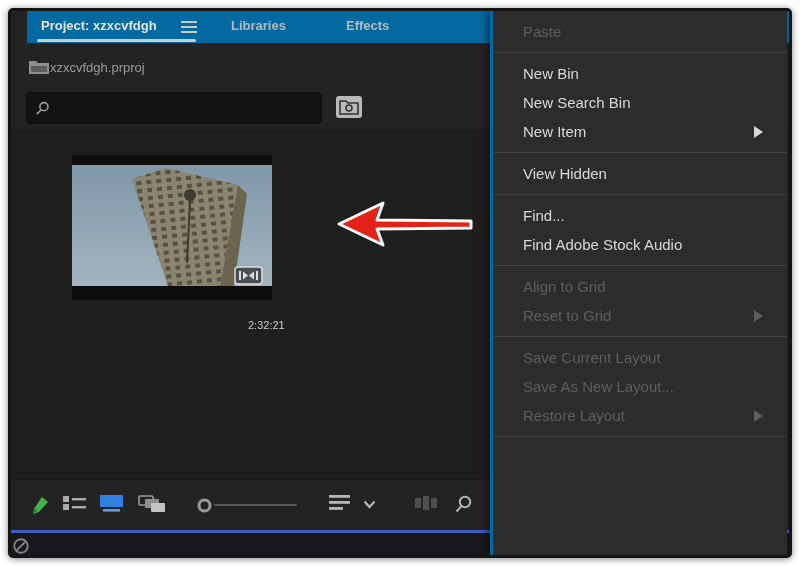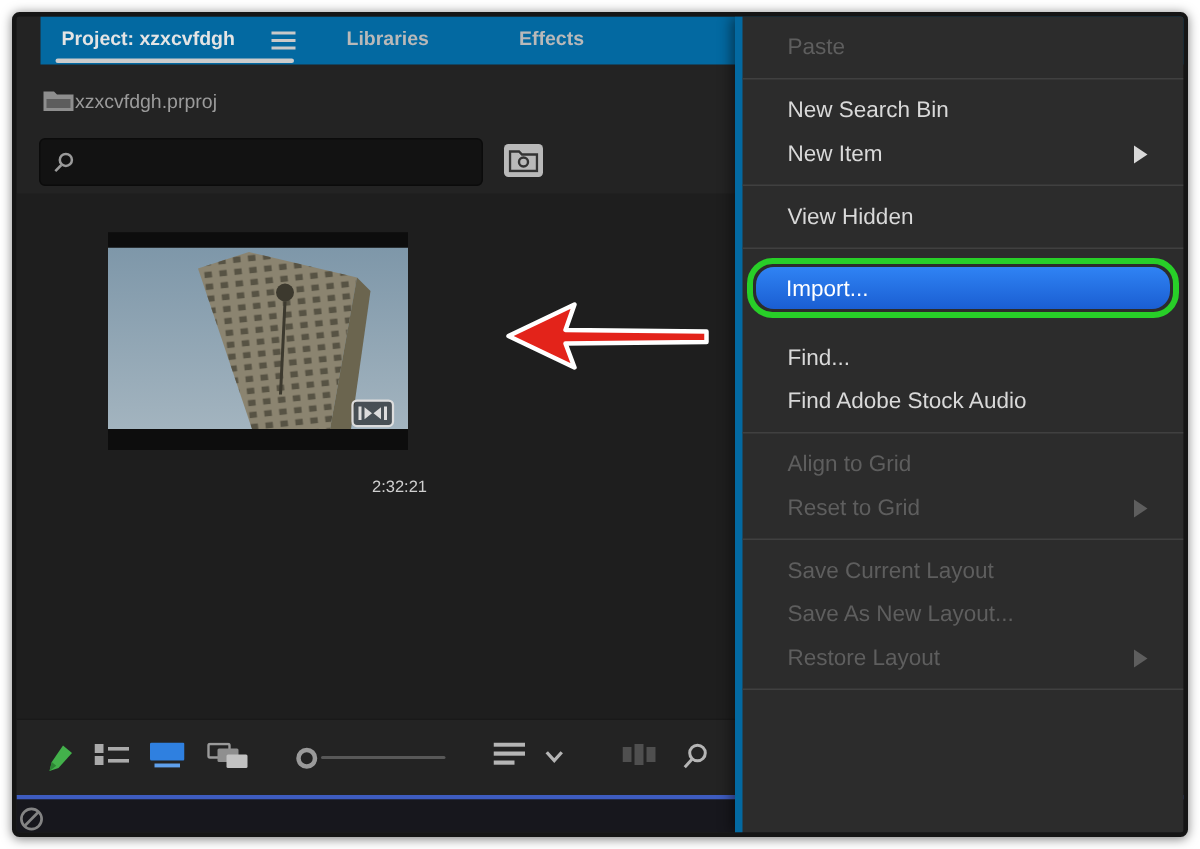--- a/index.html
+++ b/index.html
@@ -27,21 +27,21 @@
   .thumb svg{display:block;}
   .clip-name{position:absolute;left:29px;top:190px;font-size:13px;color:#b5b5b5;white-space:nowrap;}
   .clip-dur{position:absolute;left:237px;top:190px;font-size:11px;color:#cfcfcf;}
   .toolbar{position:absolute;left:0;top:468px;right:0;height:51px;background:#232323;border-top:1px solid #191919;}
   .tool{position:absolute;top:15px;display:flex;align-items:center;}
   .slider-track{position:absolute;left:203px;top:24px;width:83px;height:2px;background:#585858;border-radius:1px;}
   .focus-line{position:absolute;left:0;top:519px;right:0;height:3px;background:#3e5cc0;}
   .bottom-strip{position:absolute;left:0;top:522px;right:0;height:22px;background:#17171d;}
   
   .menu{position:absolute;left:479px;top:0;width:294px;min-height:544px;background:#2c2c2c;
-        border-left:5px solid #0369a1;box-shadow:-3px 0 8px rgba(0,0,0,.45);z-index:2;
+        border-left:3px solid #0369a1;box-shadow:-3px 0 8px rgba(0,0,0,.45);z-index:2;
         font-size:15px;font-weight:500;color:#d9d9d9;}
   .msec{padding:6px 0;}
   .msep{height:1px;background:#404040;}
   .mi{height:29px;display:flex;align-items:center;padding:0 24px 0 30px;cursor:default;}
   .mi.disabled{color:#5e5e5e;}
   .spacer{flex:1;}
   .subarrow{width:0;height:0;border-left:9px solid currentColor;border-top:6px solid transparent;
             border-bottom:6px solid transparent;}
   .msec.import-sec{padding:6px 0;}
   .ring{margin:0 3px;border:4px solid #28cf28;border-radius:17px;padding:2px;}
@@ -194,42 +194,38 @@
 
     <div class="menu">
       <div class="msec">
         <div class="mi disabled">
             <span>Paste</span>
           </div>
       </div>
       <div class="msep"></div>
       <div class="msec">
         <div class="mi">
+            <span>New Bin</span>
+          </div>
+        <div class="mi">
             <span>New Search Bin</span>
           </div>
         <div class="mi">
             <span>New Item</span>
             <span class="spacer"></span>
             <span class="subarrow"></span>
           </div>
       </div>
       <div class="msep"></div>
       <div class="msec">
         <div class="mi">
             <span>View Hidden</span>
           </div>
       </div>
       <div class="msep"></div>
-      <div class="msec import-sec">
-        <div class="ring">
-          <div class="pill">
-              <span>Import...</span>
-            </div>
-        </div>
-      </div>
       <div class="msec">
         <div class="mi">
             <span>Find...</span>
           </div>
         <div class="mi">
             <span>Find Adobe Stock Audio</span>
           </div>
       </div>
       <div class="msep"></div>
       <div class="msec">

